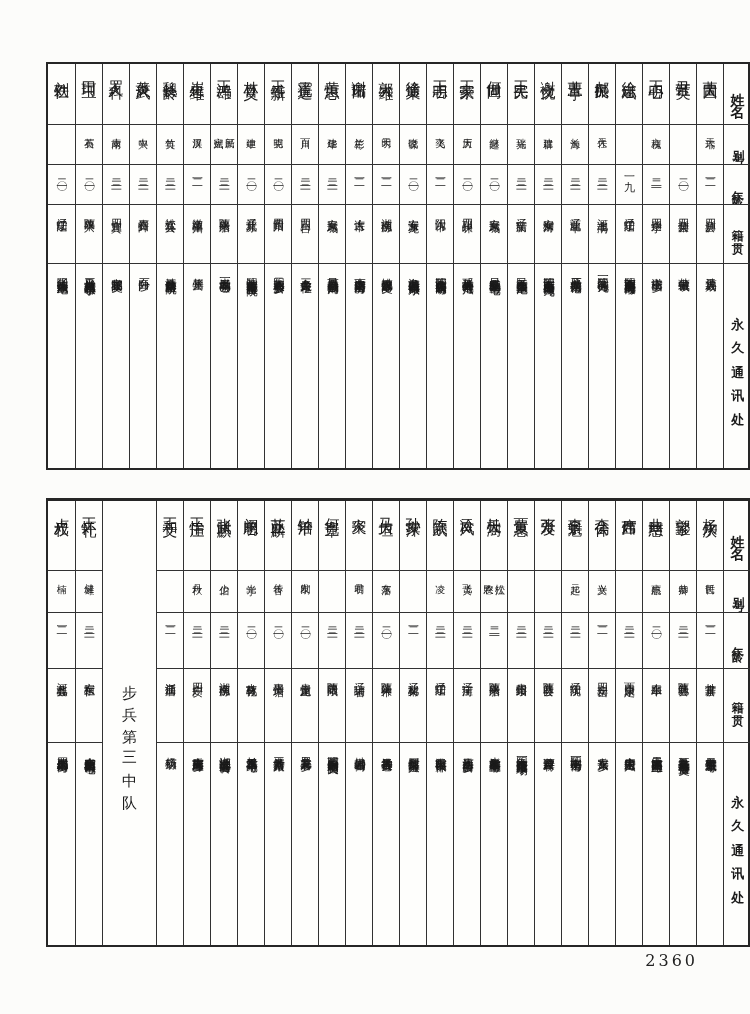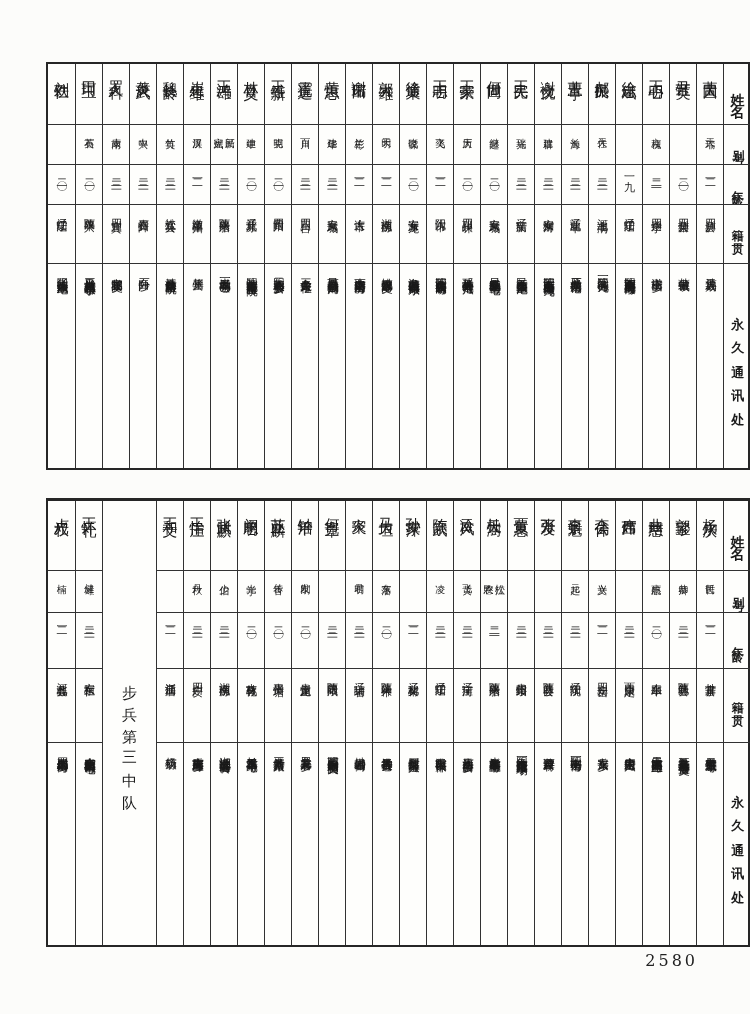--- a/index.html
+++ b/index.html
@@ -918,14 +918,14 @@
           <div class="vtext">年龄</div>
         </div>
         <div class="cell c-native">
           <div class="vtext">籍贯</div>
         </div>
         <div class="cell c-addr">
           <div class="vtext">永久通讯处</div>
         </div>
       </div>
     </div>
-  <div class="pageno">2580</div>
+  <div class="pageno">2360</div>
 </div>
 
 </body></html>

